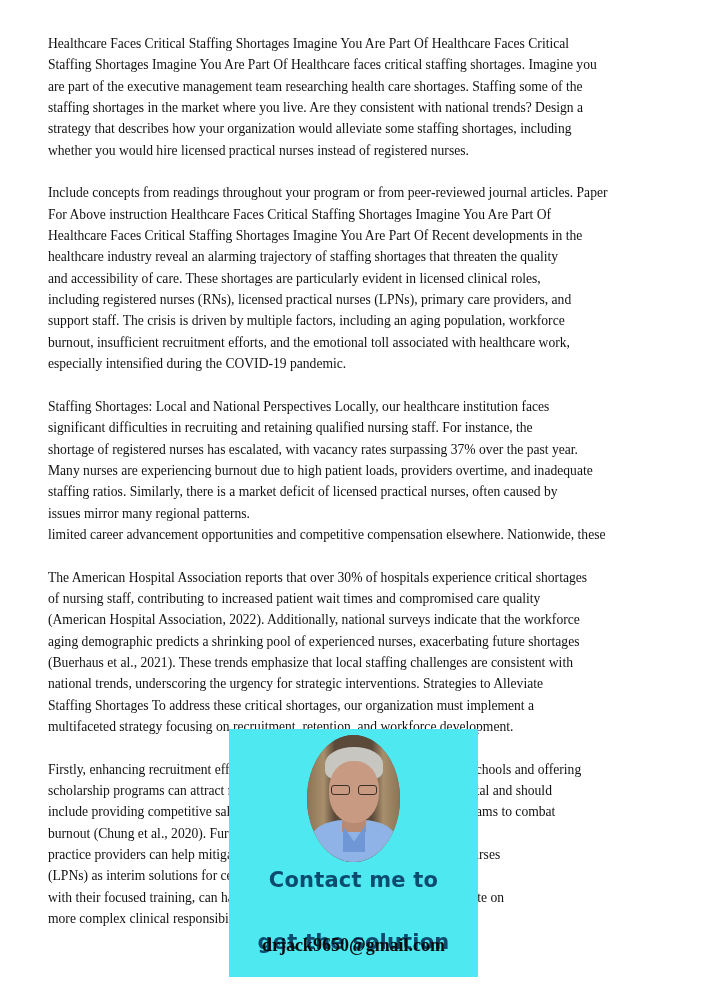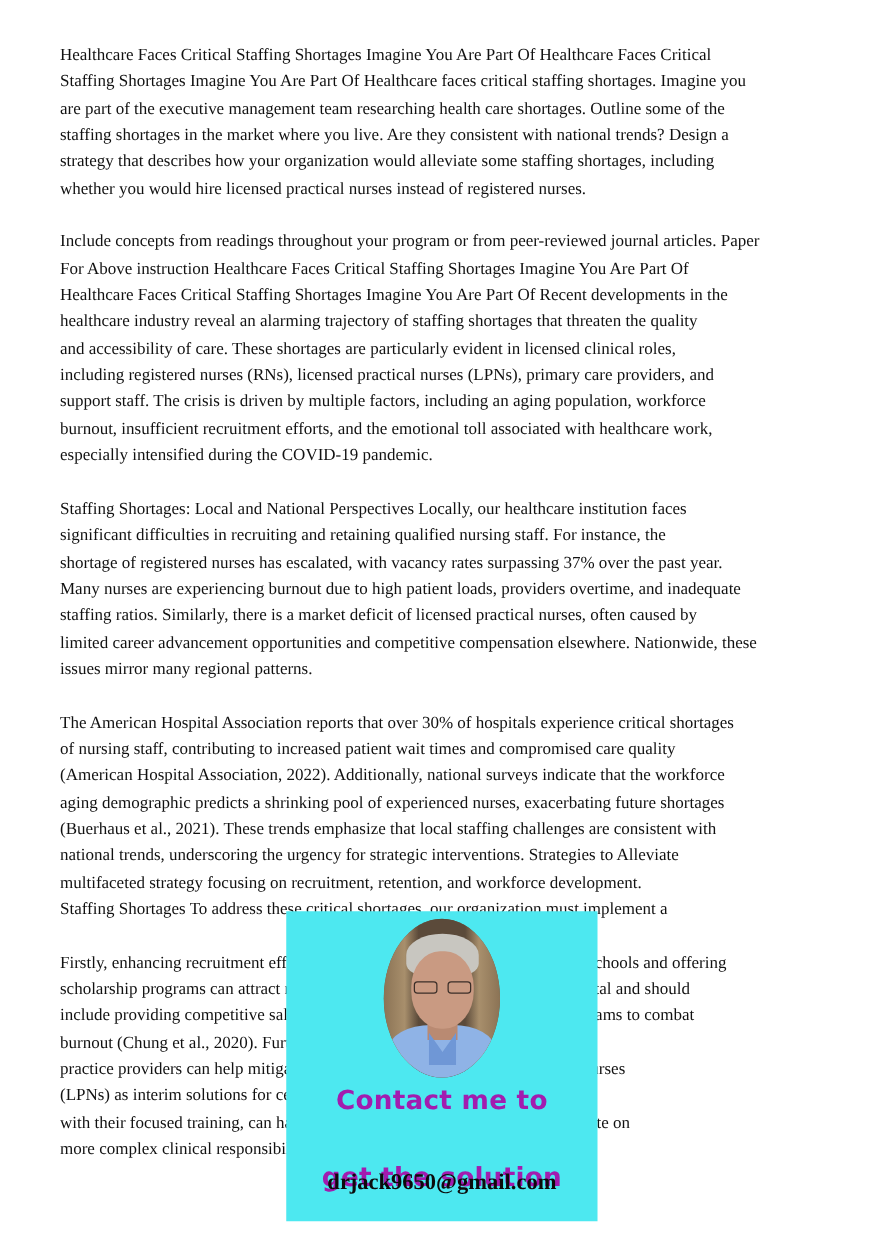--- a/index.html
+++ b/index.html
@@ -104,21 +104,21 @@
     .photo .glasses span.l { left: 0; }
     .photo .glasses span.r { right: 0; }
     .contact-line {
       position: absolute;
       left: 0;
       width: 100%;
       font-family: "DejaVu Sans", "Liberation Sans", sans-serif;
       font-weight: bold;
       font-size: 21px;
       line-height: 30px;
-      color: #a21caf;
+      color: #0c4a6e;
       letter-spacing: 0.2px;
     }
     .contact-line.l1 { top: 136px; }
     .contact-line.l2 { top: 166px; margin-top: 32px; }
     .email {
       position: absolute;
       left: 0;
       top: 201px;
       width: 100%;
       font-family: "Liberation Serif", "DejaVu Serif", serif;
@@ -128,21 +128,21 @@
       color: #0b0b0b;
     }
   </style>
 </head>
 <body>
 
 <div class="page">
   <p class="para">
     <span class="line">Healthcare Faces Critical Staffing Shortages Imagine You Are Part Of Healthcare Faces Critical</span>
     <span class="line">Staffing Shortages Imagine You Are Part Of Healthcare faces critical staffing shortages. Imagine you</span>
-    <span class="line">are part of the executive management team researching health care shortages. Outline some of the</span>
+    <span class="line">are part of the executive management team researching health care shortages. Staffing some of the</span>
     <span class="line">staffing shortages in the market where you live. Are they consistent with national trends? Design a</span>
     <span class="line">strategy that describes how your organization would alleviate some staffing shortages, including</span>
     <span class="line">whether you would hire licensed practical nurses instead of registered nurses.</span>
   </p>
   <p class="para">
     <span class="line">Include concepts from readings throughout your program or from peer-reviewed journal articles. Paper</span>
     <span class="line">For Above instruction Healthcare Faces Critical Staffing Shortages Imagine You Are Part Of</span>
     <span class="line">Healthcare Faces Critical Staffing Shortages Imagine You Are Part Of Recent developments in the</span>
     <span class="line">healthcare industry reveal an alarming trajectory of staffing shortages that threaten the quality</span>
     <span class="line">and accessibility of care. These shortages are particularly evident in licensed clinical roles,</span>
@@ -150,32 +150,32 @@
     <span class="line">support staff. The crisis is driven by multiple factors, including an aging population, workforce</span>
     <span class="line">burnout, insufficient recruitment efforts, and the emotional toll associated with healthcare work,</span>
     <span class="line">especially intensified during the COVID-19 pandemic.</span>
   </p>
   <p class="para">
     <span class="line">Staffing Shortages: Local and National Perspectives Locally, our healthcare institution faces</span>
     <span class="line">significant difficulties in recruiting and retaining qualified nursing staff. For instance, the</span>
     <span class="line">shortage of registered nurses has escalated, with vacancy rates surpassing 37% over the past year.</span>
     <span class="line">Many nurses are experiencing burnout due to high patient loads, providers overtime, and inadequate</span>
     <span class="line">staffing ratios. Similarly, there is a market deficit of licensed practical nurses, often caused by</span>
+    <span class="line">issues mirror many regional patterns.</span>
     <span class="line">limited career advancement opportunities and competitive compensation elsewhere. Nationwide, these</span>
-    <span class="line">issues mirror many regional patterns.</span>
   </p>
   <p class="para">
     <span class="line">The American Hospital Association reports that over 30% of hospitals experience critical shortages</span>
     <span class="line">of nursing staff, contributing to increased patient wait times and compromised care quality</span>
     <span class="line">(American Hospital Association, 2022). Additionally, national surveys indicate that the workforce</span>
     <span class="line">aging demographic predicts a shrinking pool of experienced nurses, exacerbating future shortages</span>
     <span class="line">(Buerhaus et al., 2021). These trends emphasize that local staffing challenges are consistent with</span>
     <span class="line">national trends, underscoring the urgency for strategic interventions. Strategies to Alleviate</span>
+    <span class="line">Staffing Shortages To address these critical shortages, our organization must implement a</span>
     <span class="line">multifaceted strategy focusing on recruitment, retention, and workforce development.</span>
-    <span class="line">Staffing Shortages To address these critical shortages, our organization must implement a</span>
   </p>
   <p class="para">
     <span class="line">Firstly, enhancing recruitment efforts through partnerships with local nursing schools and offering</span>
     <span class="line">scholarship programs can attract new talent. Retention strategies are equally vital and should</span>
     <span class="line">include providing competitive salaries, flexible scheduling, and wellness programs to combat</span>
     <span class="line">burnout (Chung et al., 2020). Furthermore, deploying a broader scope of</span>
     <span class="line">practice providers can help mitigate shortages, including Licensed Practical Nurses</span>
     <span class="line">(LPNs) as interim solutions for certain tasks to relieve pressure on RNs. LPNs,</span>
     <span class="line">with their focused training, can handle routine care, allowing RNs to concentrate on</span>
     <span class="line">more complex clinical responsibilities.</span>

